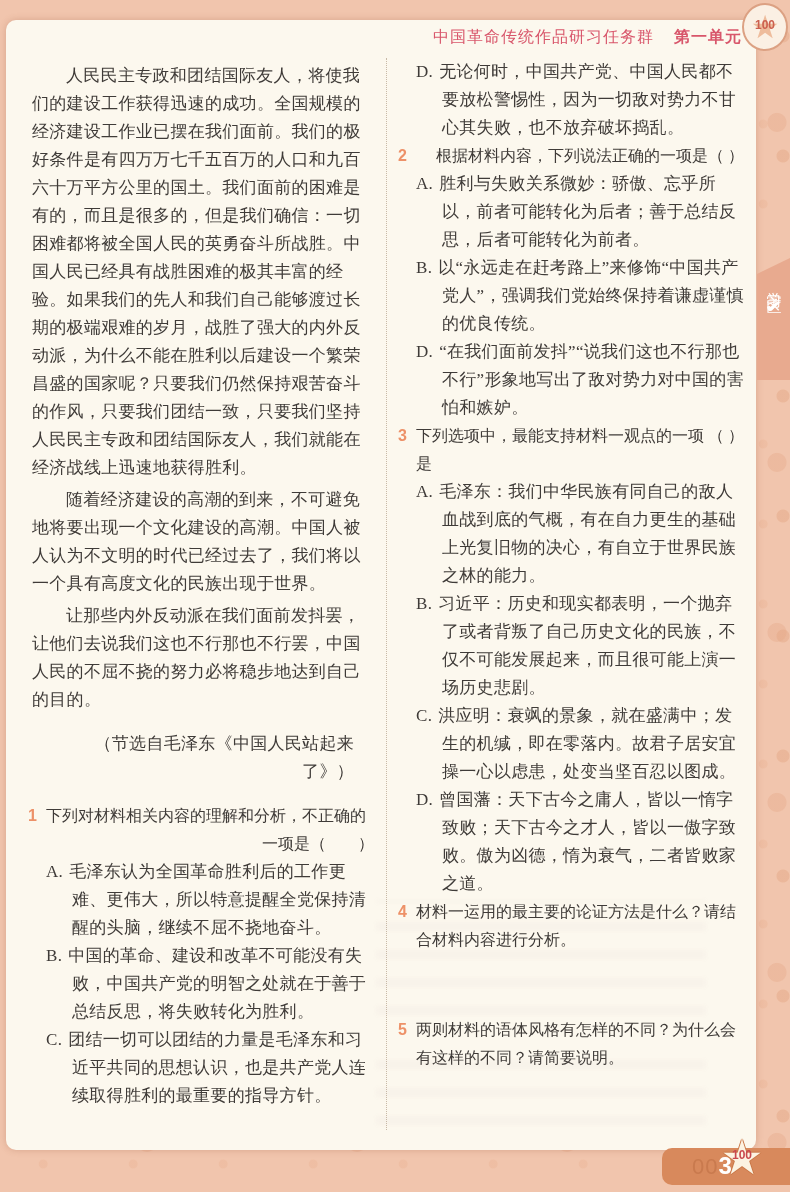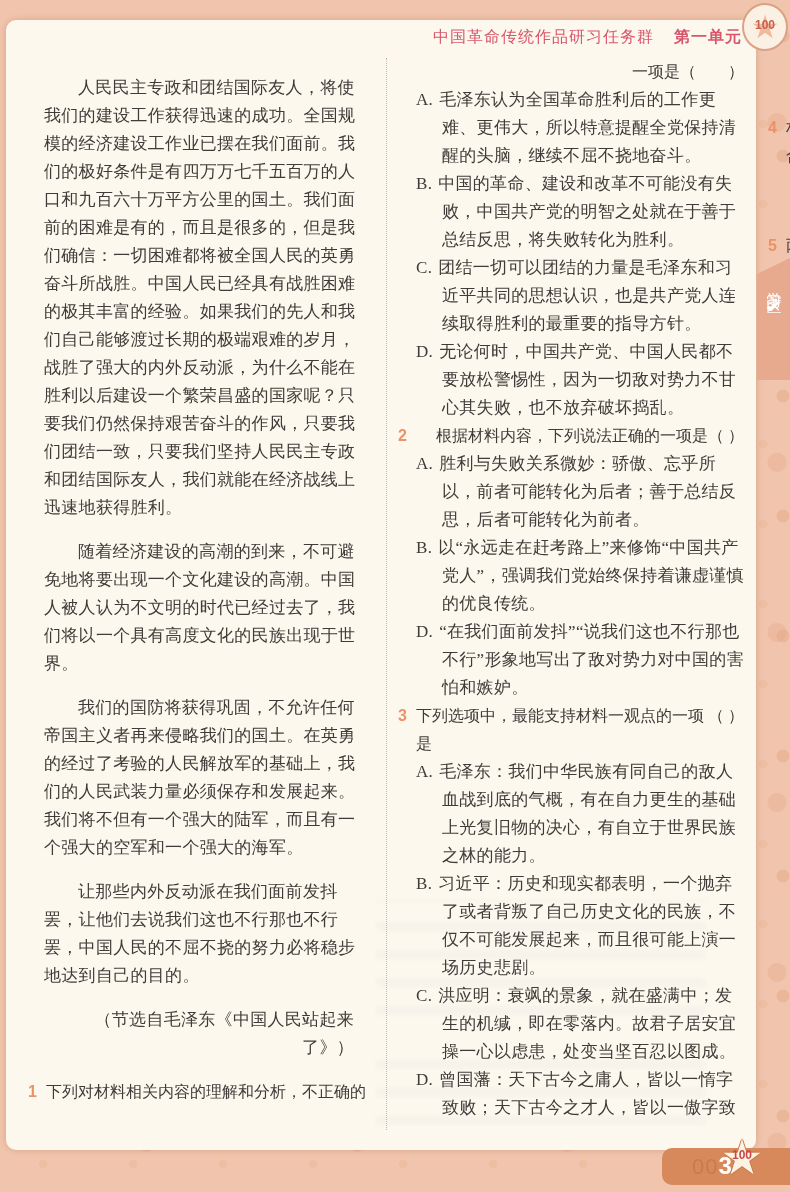--- a/index.html
+++ b/index.html
@@ -23,21 +23,21 @@
     font-size:16px;color:#d8566b;letter-spacing:1px;white-space:nowrap;
     font-family:"Liberation Sans","DejaVu Sans",sans-serif;
   }
   .header .unit{font-weight:bold;margin-left:20px;}
   .columns{
     position:absolute;left:22px;top:38px;width:716px;height:1072px;
     column-count:2;column-gap:24px;column-fill:auto;
     column-rule:1px dotted #c8b9a6;
     font-size:17px;line-height:28px;letter-spacing:.3px;color:#3f3b38;
   }
-  .passage p{margin:16px;text-indent:2em;}
+  .passage p{margin:4px;text-indent:2em;}
   .attribution{margin:16px;text-align:right;padding-right:4px;}
   .question{position:relative;padding-left:18px;margin:0;}
   .q-num{
     position:absolute;left:0;top:0;width:16px;
     color:#ed9168;font-weight:bold;font-size:16px;
     font-family:"Liberation Sans","DejaVu Sans",sans-serif;
   }
   .q-stem{font-size:16px;letter-spacing:0;}
   .stem-row{display:flex;justify-content:flex-end;}
   .stem-row .bracket{flex-shrink:0;white-space:pre;}
@@ -95,21 +95,20 @@
 
 <div class="paper">
   <div class="header">
     <span class="title">中国革命传统作品研习任务群</span><span class="unit">第一单元</span>
   </div>
 
   <div class="columns">
     <div class="passage">
         <p>人民民主专政和团结国际友人，将使我们的建设工作获得迅速的成功。全国规模的经济建设工作业已摆在我们面前。我们的极好条件是有四万万七千五百万的人口和九百六十万平方公里的国土。我们面前的困难是有的，而且是很多的，但是我们确信：一切困难都将被全国人民的英勇奋斗所战胜。中国人民已经具有战胜困难的极其丰富的经验。如果我们的先人和我们自己能够渡过长期的极端艰难的岁月，战胜了强大的内外反动派，为什么不能在胜利以后建设一个繁荣昌盛的国家呢？只要我们仍然保持艰苦奋斗的作风，只要我们团结一致，只要我们坚持人民民主专政和团结国际友人，我们就能在经济战线上迅速地获得胜利。</p>
         <p>随着经济建设的高潮的到来，不可避免地将要出现一个文化建设的高潮。中国人被人认为不文明的时代已经过去了，我们将以一个具有高度文化的民族出现于世界。</p>
-        <p>我们的国防将获得巩固，不允许任何帝国主义者再来侵略我们的国土。在英勇的经过了考验的人民解放军的基础上，我们的人民武装力量必须保存和发展起来。我们将不但有一个强大的陆军，而且有一个强大的空军和一个强大的海军。</p>
         <p>让那些内外反动派在我们面前发抖罢，让他们去说我们这也不行那也不行罢，中国人民的不屈不挠的努力必将稳步地达到自己的目的。</p>
       </div>
     <p class="attribution">（节选自毛泽东《中国人民站起来了》）</p>
     <div>
         <div class="question q1">
           <span class="q-num">1</span>
           <div class="q-stem">
             <div>下列对材料相关内容的理解和分析，不正确的</div>
             <div class="stem-row">
               <span class="stem-text">一项是</span>

